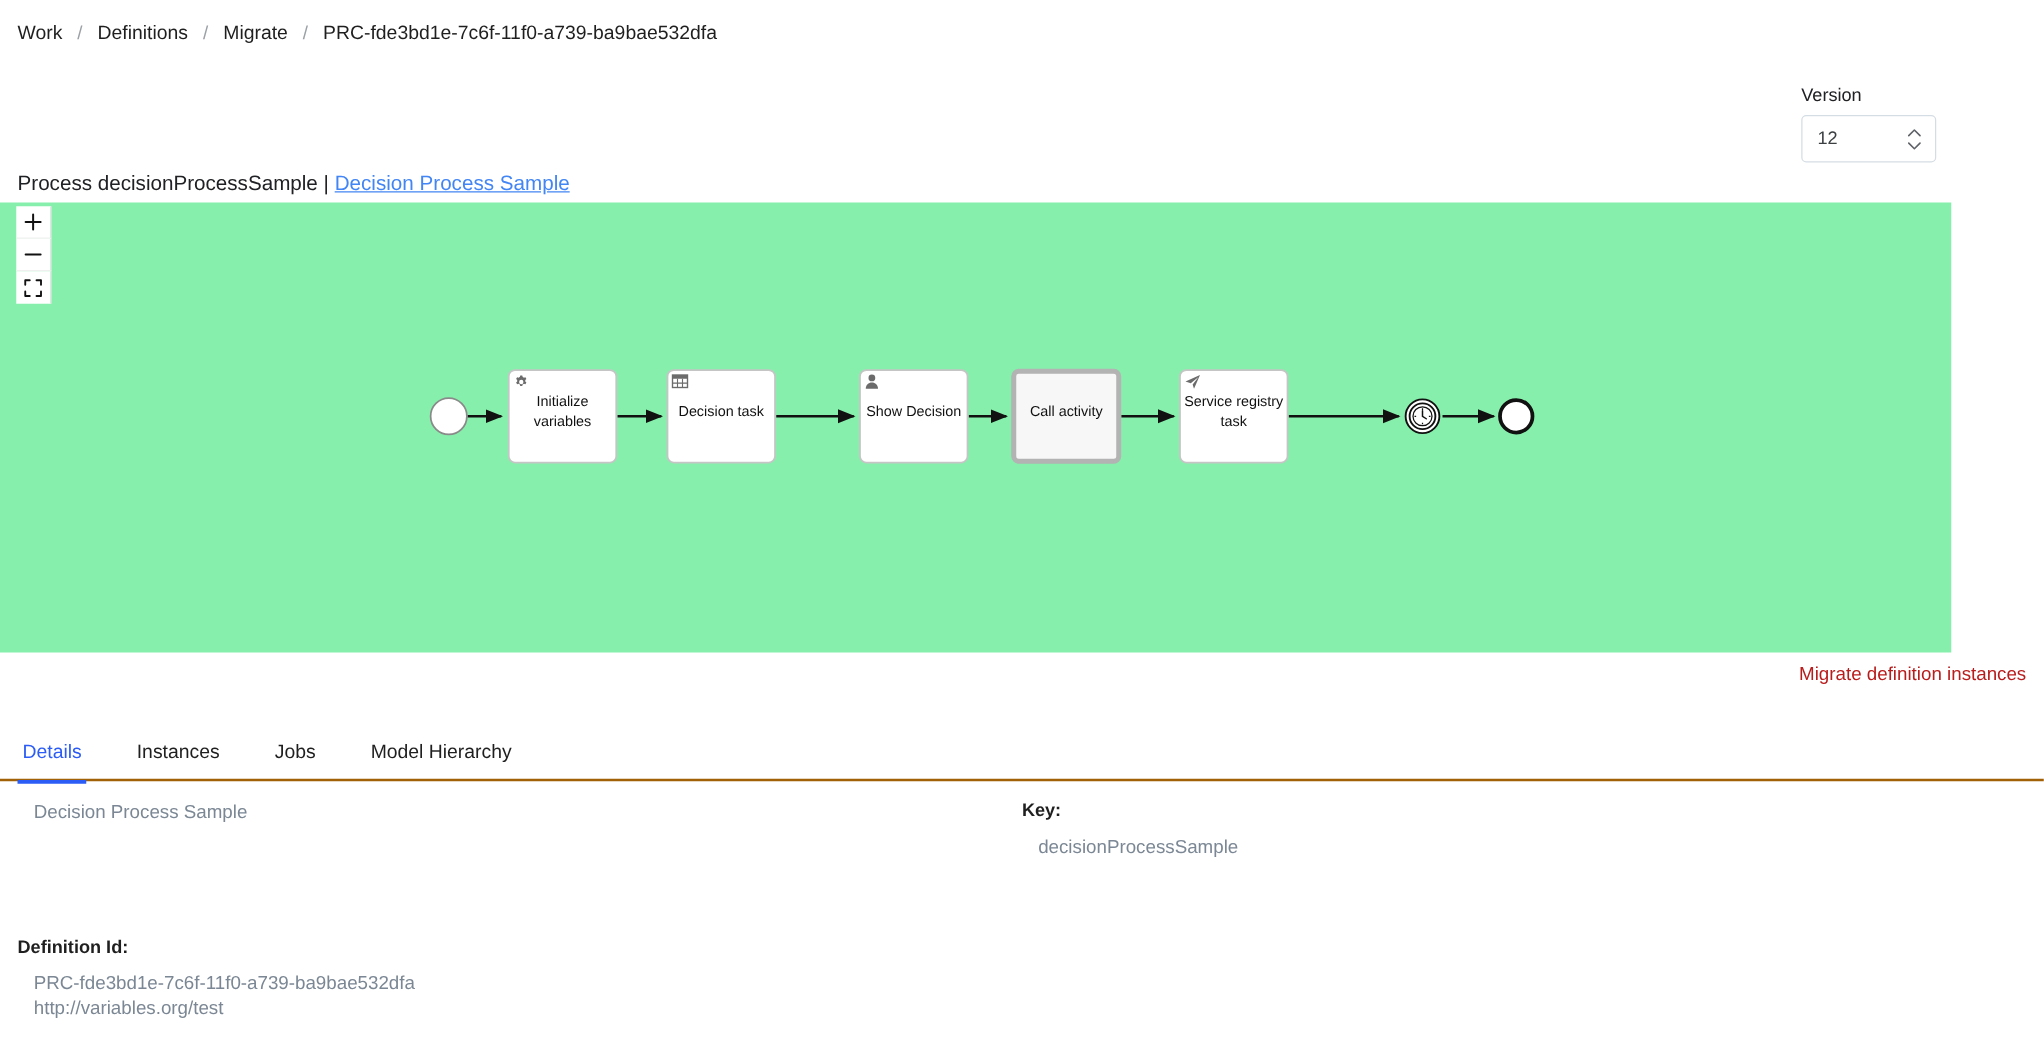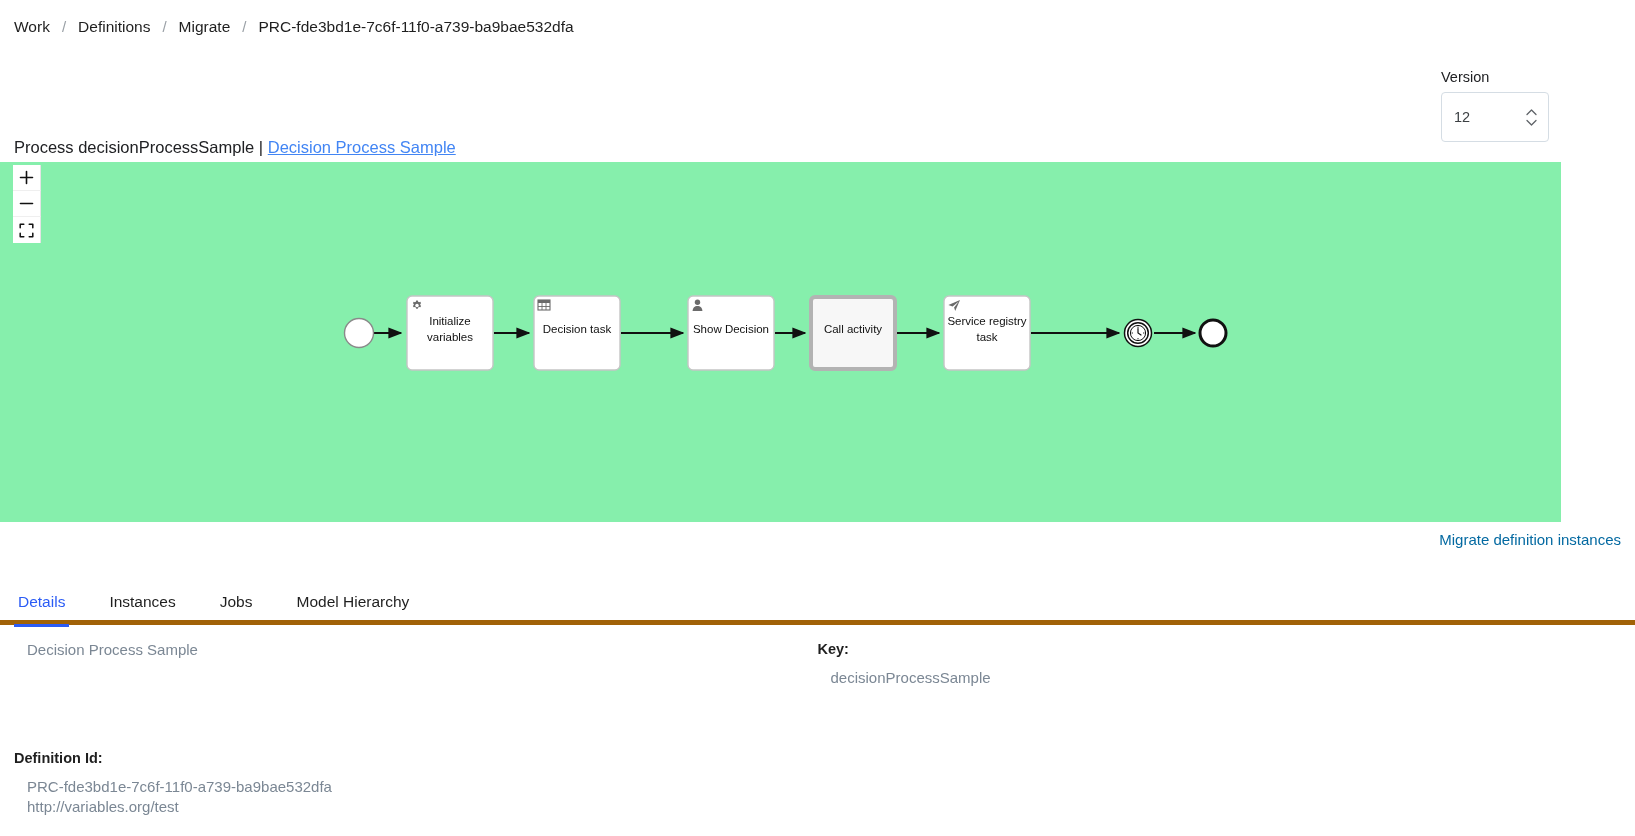--- a/index.html
+++ b/index.html
@@ -48,21 +48,21 @@
   }
   .version-label {
     font-size: 14.5px;
     color: #202124;
     margin-bottom: 6px;
     line-height: 18px;
   }
   .version-input-wrap {
     position: relative;
     width: 108px;
-    height: 50px;
+    height: 38px;
     border: 1px solid #d5dde4;
     border-radius: 4px;
     background: #fff;
     display: flex;
     align-items: center;
   }
   .version-value {
     font-size: 14.5px;
     color: #3c4043;
     padding-left: 12px;
@@ -134,36 +134,36 @@
 
   
   .bpmn { position: absolute; left: 0; top: 0; }
 
   
   .migrate-link {
     position: absolute;
     right: 14px;
     top: 530px;
     font-size: 15px;
-    color: #0369a1;
+    color: #b91c1c;
     cursor: pointer;
     line-height: 20px;
     white-space: nowrap;
   }
 
   
   .tabs {
     position: absolute;
     left: 0;
     top: 583px;
     width: 1635px;
     height: 42px;
     display: flex;
     align-items: flex-start;
-    border-bottom: 5px solid #a16207;
+    border-bottom: 2px solid #a16207;
   }
   .tab {
     font-size: 15.5px;
     padding: 9px 4px 12px 4px;
     margin-right: 36px;
     color: #1f1f1f;
     cursor: pointer;
     border-bottom: 3px solid transparent;
     line-height: 20px;
     white-space: nowrap;

